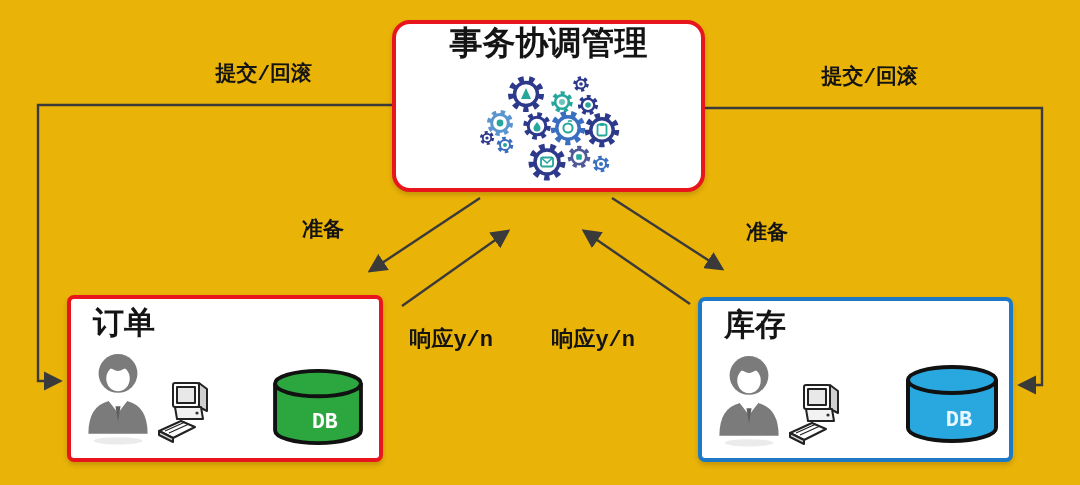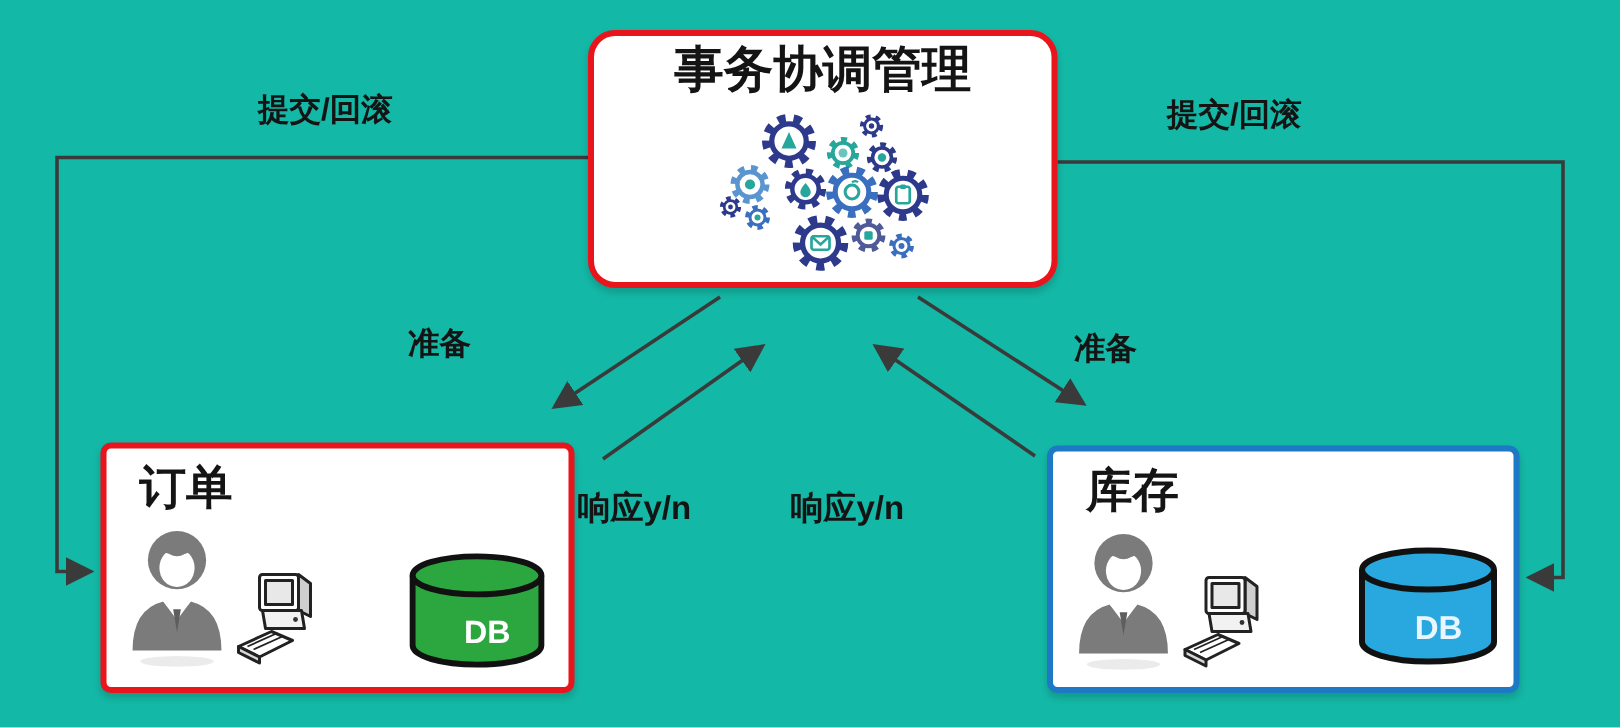--- a/index.html
+++ b/index.html
@@ -1,34 +1,34 @@
 <!DOCTYPE html>
 <html><head>
 <meta charset="utf-8">
 <style>
   html,body{margin:0;padding:0;background:#fff;}
   .canvas{
-    position:relative;width:1080px;height:485px;background:#14b8a6;
-    font-family:Liberation Sans, sans-serif;overflow:hidden;
+    position:relative;width:1080px;height:485px;background:#eab308;
+    font-family:Liberation Mono, monospace;overflow:hidden;
   }
   .overlay{position:absolute;left:0;top:0;z-index:1;}
   .node{
     position:absolute;background:#fff;border:4px solid #e8151d;box-sizing:border-box;
     z-index:2;box-shadow:0 3px 5px rgba(0,0,0,.16);
   }
   .coordinator{left:392px;top:20px;width:313px;height:172px;border-radius:18px;
     display:flex;flex-direction:column;align-items:center;}
   .coordinator .node-title{font-size:33px;margin-top:3px;}
   .participant{border-radius:7px;}
   .order{left:67px;top:295px;width:316px;height:167px;}
   .inventory{left:698px;top:297px;width:315px;height:165px;border-color:#1d79c5;}
   .node-title{font-weight:bold;color:#141414;line-height:1.15;}
   .participant .node-title{position:absolute;left:22px;top:8px;font-size:31px;}
   .edge-label{
-    position:absolute;z-index:3;font-weight:bold;color:#141414;text-align:left;
+    position:absolute;z-index:3;font-weight:bold;color:#141414;text-align:right;
     font-size:21px;white-space:nowrap;
   }
   .lbl-commit-left{left:172px;top:59px;width:140px;}
   .lbl-commit-right{left:778px;top:62px;width:140px;}
   .lbl-prepare-left{left:272px;top:215px;width:72px;}
   .lbl-prepare-right{left:716px;top:218px;width:72px;}
   .lbl-response-left{left:385px;top:324px;width:108px;font-size:22px;}
   .lbl-response-right{left:527px;top:324px;width:108px;font-size:22px;}
   .icon{position:absolute;}
   .person-icon{left:14px;top:53px;}

